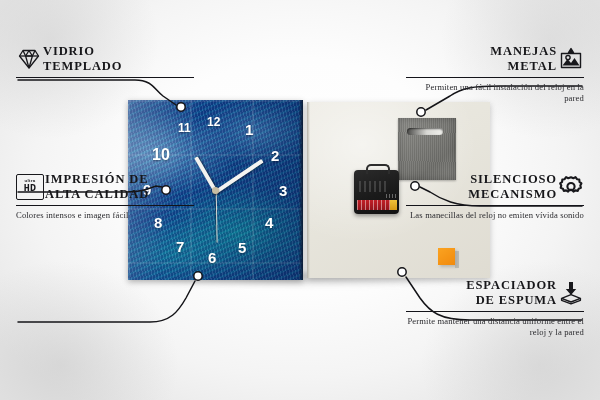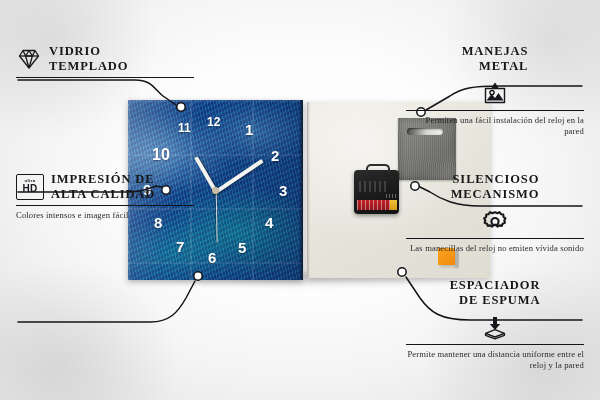--- a/index.html
+++ b/index.html
@@ -170,23 +170,23 @@
     background: linear-gradient(145deg, #fba321 0%, #f18a0c 100%);
     box-shadow: 2px 2px 3px rgba(0,0,0,.18);
   }
   #foam-spacer .side {
     position:absolute; right:-4px; top:3px; width:4px; height:17px;
     background: rgba(160,160,155,.55);
   }
 
   
   .callout { position:absolute; width:178px; }
-  .callout .head { display:flex; align-items:center; gap:7px; }
+  .callout .head { display:flex; align-items:center; gap:1px; }
   .callout.left .head { justify-content:flex-start; }
-  .callout.right .head { justify-content:flex-end;flex-direction:column; }
+  .callout.right .head { justify-content:flex-end; }
   .callout .title {
     font-family:"Liberation Serif", serif;
     font-weight:700; font-size:12.5px; letter-spacing:.9px;
     color:#17171a; line-height:1.18; text-transform:uppercase;
   }
   .callout.left .title { text-align:left; }
   .callout.right .title { text-align:right; }
   .callout .rule { height:1.4px; background:#14141a; margin:3px 0 4px; width:100%; }
   .callout .desc {
     font-family:"Liberation Serif", serif;
@@ -198,21 +198,21 @@
   .ico svg { display:block; width:26px; height:26px; }
 
   
   .hd-badge {
     width:26px; height:24px; flex:0 0 26px;
     border:1.6px solid #18181c; border-radius:2px;
     display:flex; flex-direction:column; align-items:center; justify-content:center;
     font-family:"Liberation Sans", sans-serif; color:#18181c; line-height:1;
   }
   .hd-badge .u { font-size:4.4px; letter-spacing:.3px; font-weight:700; margin-bottom:.5px; }
-  .hd-badge .h { font-size:10px; font-weight:700; letter-spacing:.2px; }
+  .hd-badge .h { font-size:10px; font-weight:700; letter-spacing:.2px;font-family:Liberation Mono, monospace; }
 
   
   #co-vidrio     { left:16px;  top:44px; }
   #co-impresion  { left:16px;  top:172px; }
   #co-bordes     { left:16px;  top:278px; }
   #co-manejas    { left:406px; top:44px; }
   #co-mecanismo  { left:406px; top:172px; }
   #co-espaciador { left:406px; top:278px; }
 </style>
 </head>

